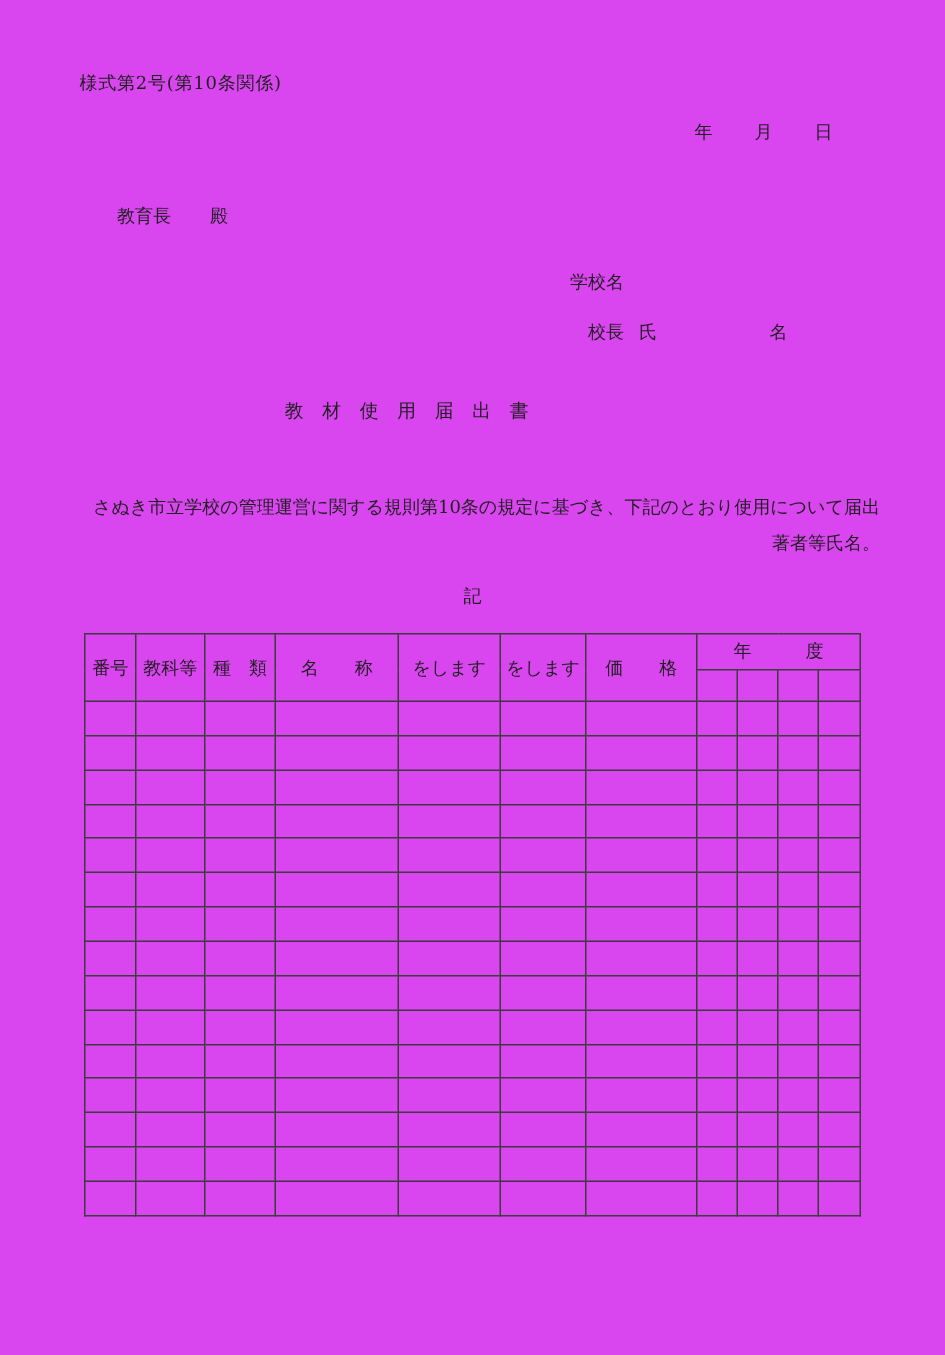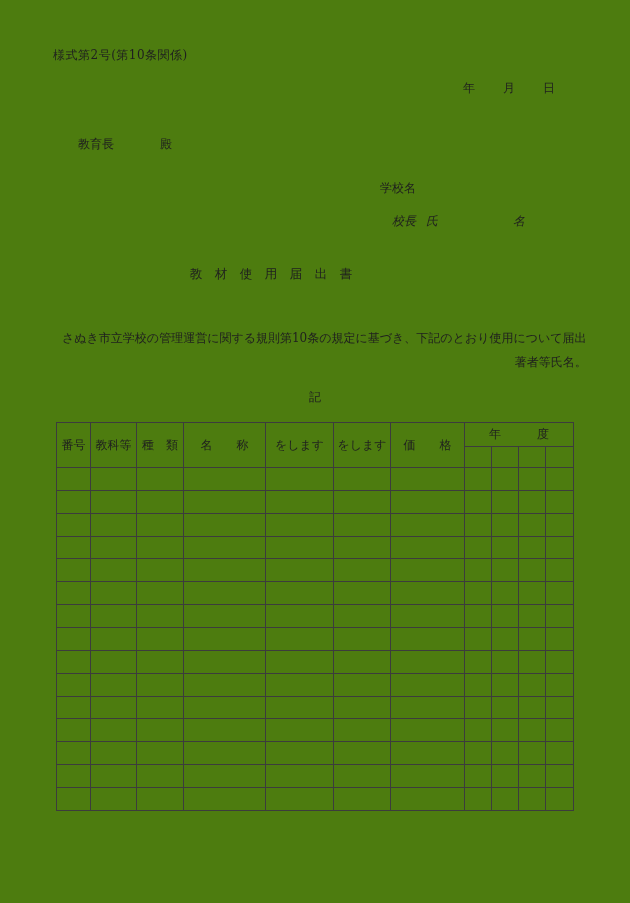--- a/index.html
+++ b/index.html
@@ -1,31 +1,31 @@
 <!DOCTYPE html>
 <html><head>
 <meta charset="utf-8">
 <style>
   * { margin:0; padding:0; box-sizing:border-box; }
   html,body { background:#ffffff; }
   .page {
     position:relative;
     width:630px; height:903px;
-    background:#4d7c0f;
+    background:#d946ef;
     font-family:"DejaVu Serif","Liberation Serif",serif;
     color:#1f1f1f;
     font-size:12px;
     overflow:hidden;
   }
   .abs { position:absolute; white-space:nowrap; }
   .form-number { left:53px; top:47px; letter-spacing:0.5px; }
   .date-line { left:463px; top:80px; display:flex; gap:28px; }
-  .addressee { left:78px; top:136px; display:flex; gap:46px; }
+  .addressee { left:78px; top:136px; display:flex; gap:26px; }
   .school-name { left:380px; top:180px; }
-  .principal-line { left:392px; top:213px;font-style:italic; }
+  .principal-line { left:392px; top:213px; }
   .principal-line .shi { margin-left:10px; }
   .principal-line .mei { margin-left:75px; }
   .doc-title { left:0; top:266px; width:542px; text-align:center; font-size:12.5px; }
   .body-text { left:50px; top:326px; line-height:24px; }
   .body-text div { white-space:nowrap;text-align:right; }
   .ki { left:0; top:389px; width:630px; text-align:center; }
 
   table.materials {
     position:absolute; left:56px; top:422px;
     border-collapse:collapse; table-layout:fixed;

